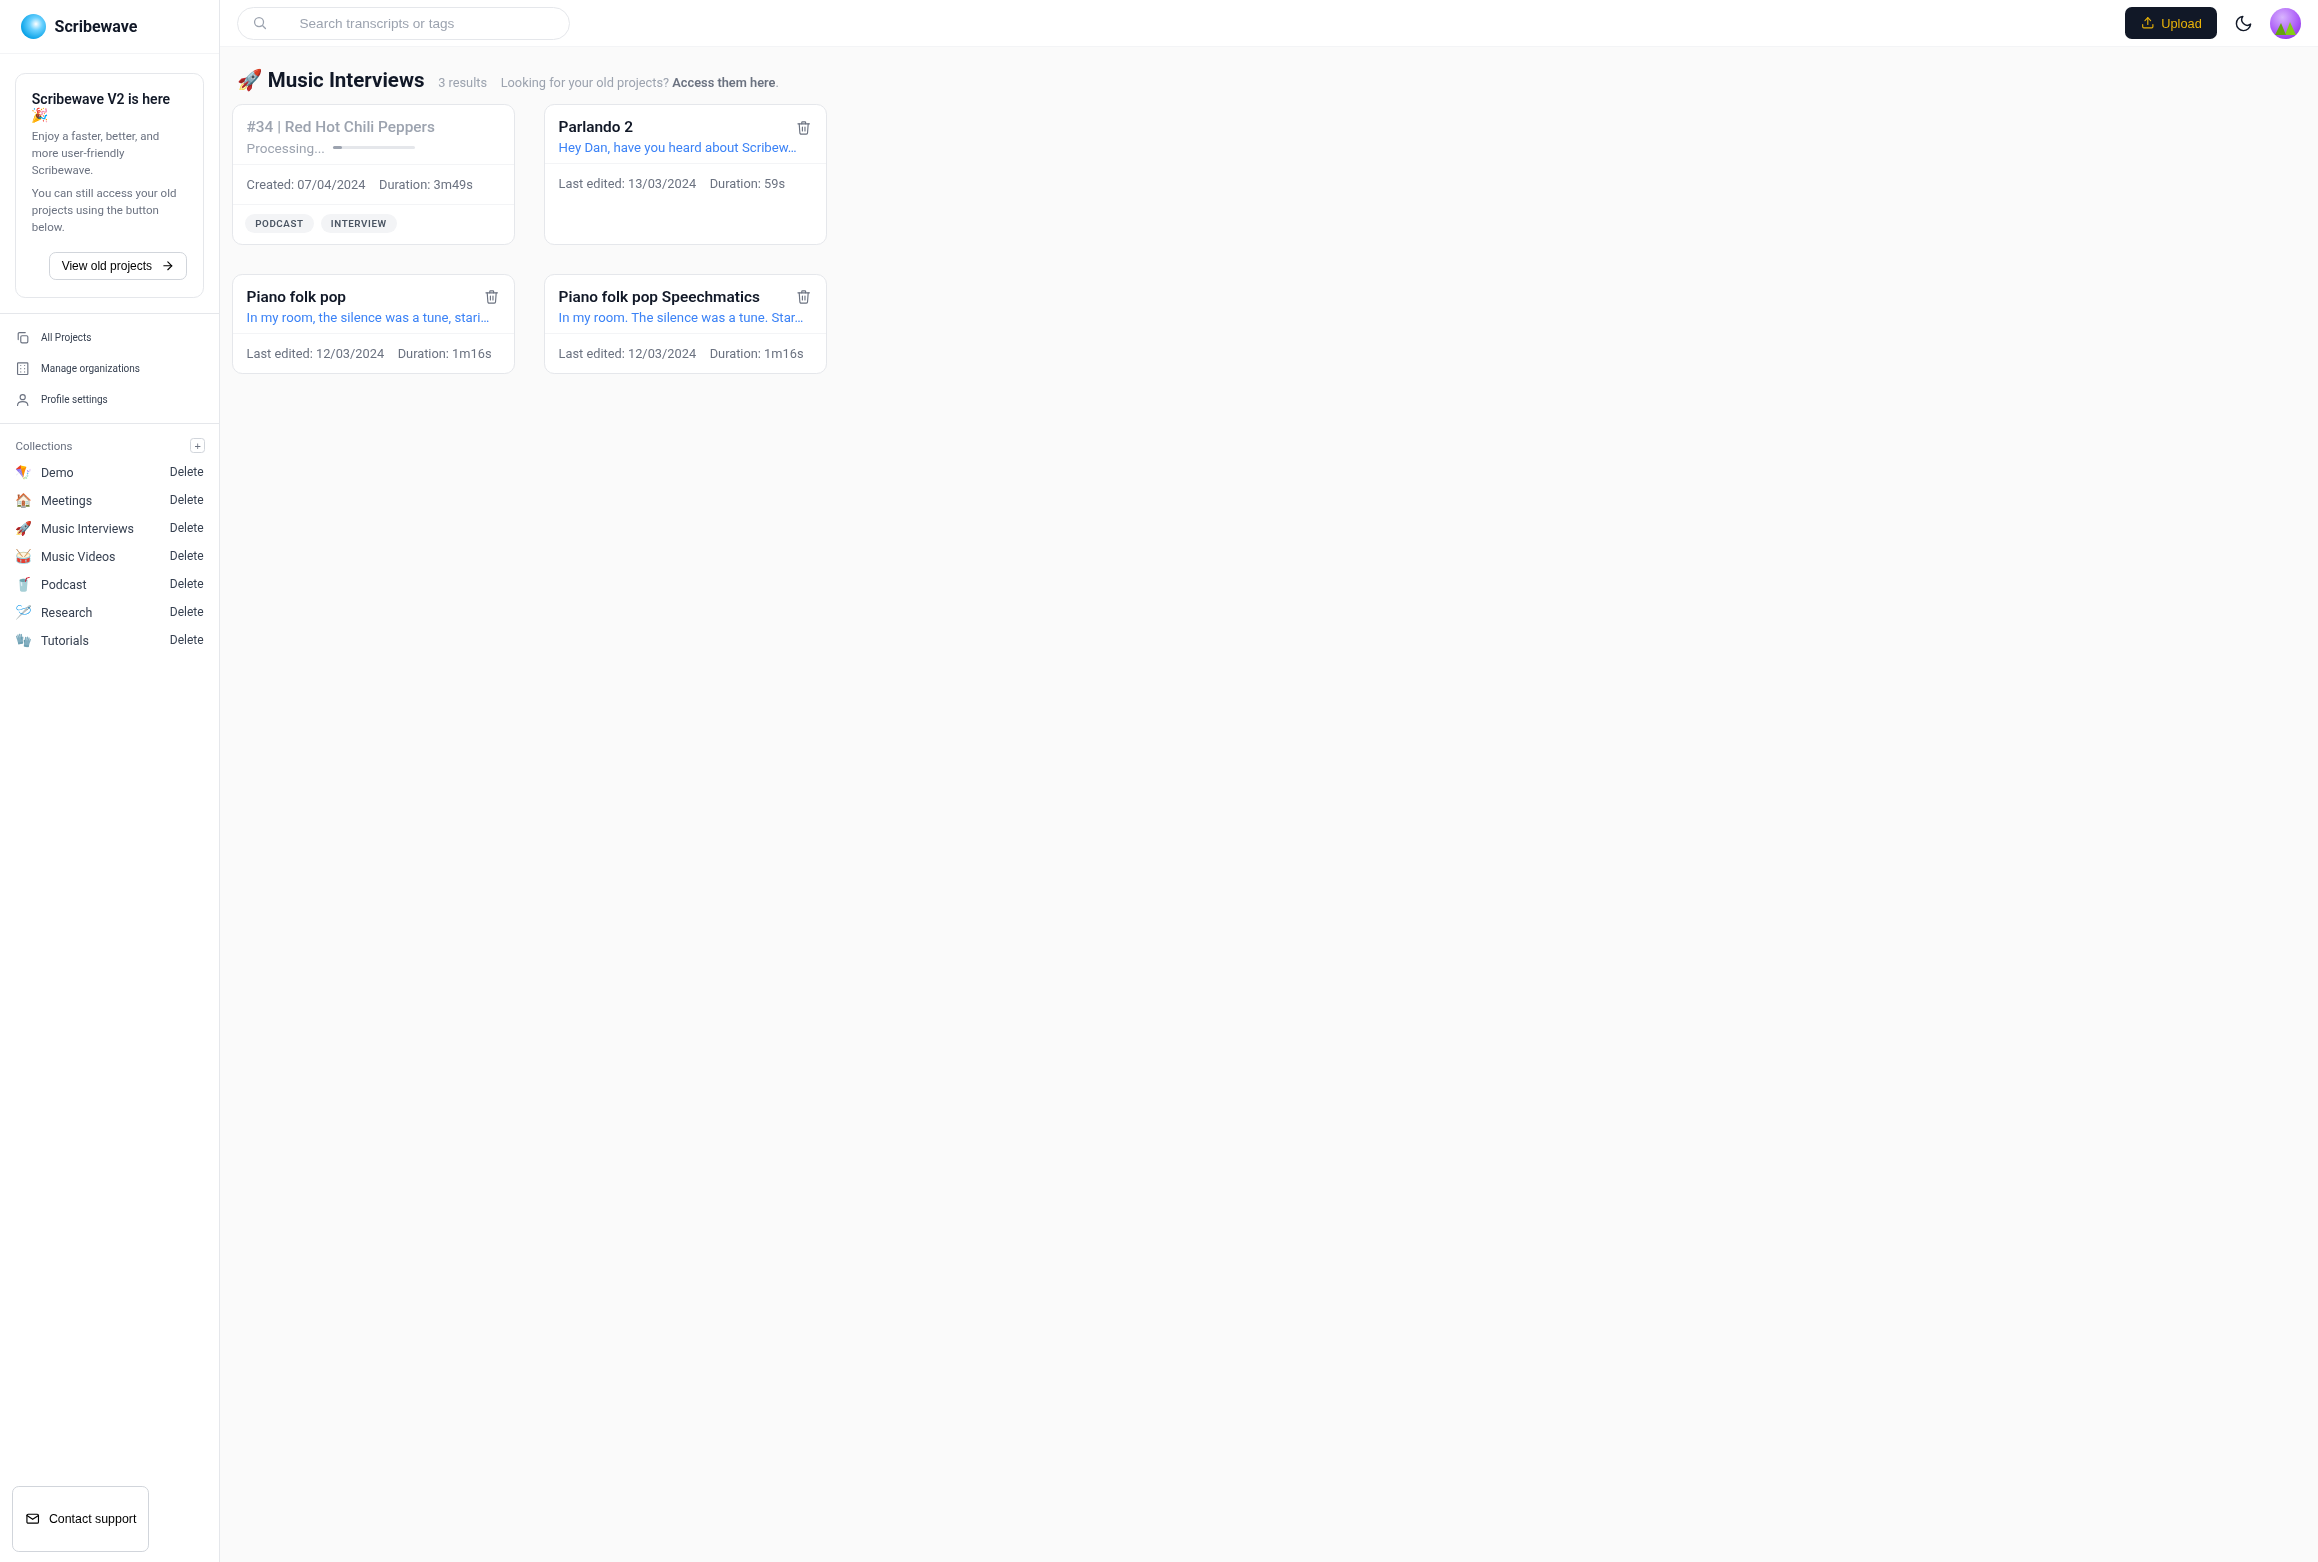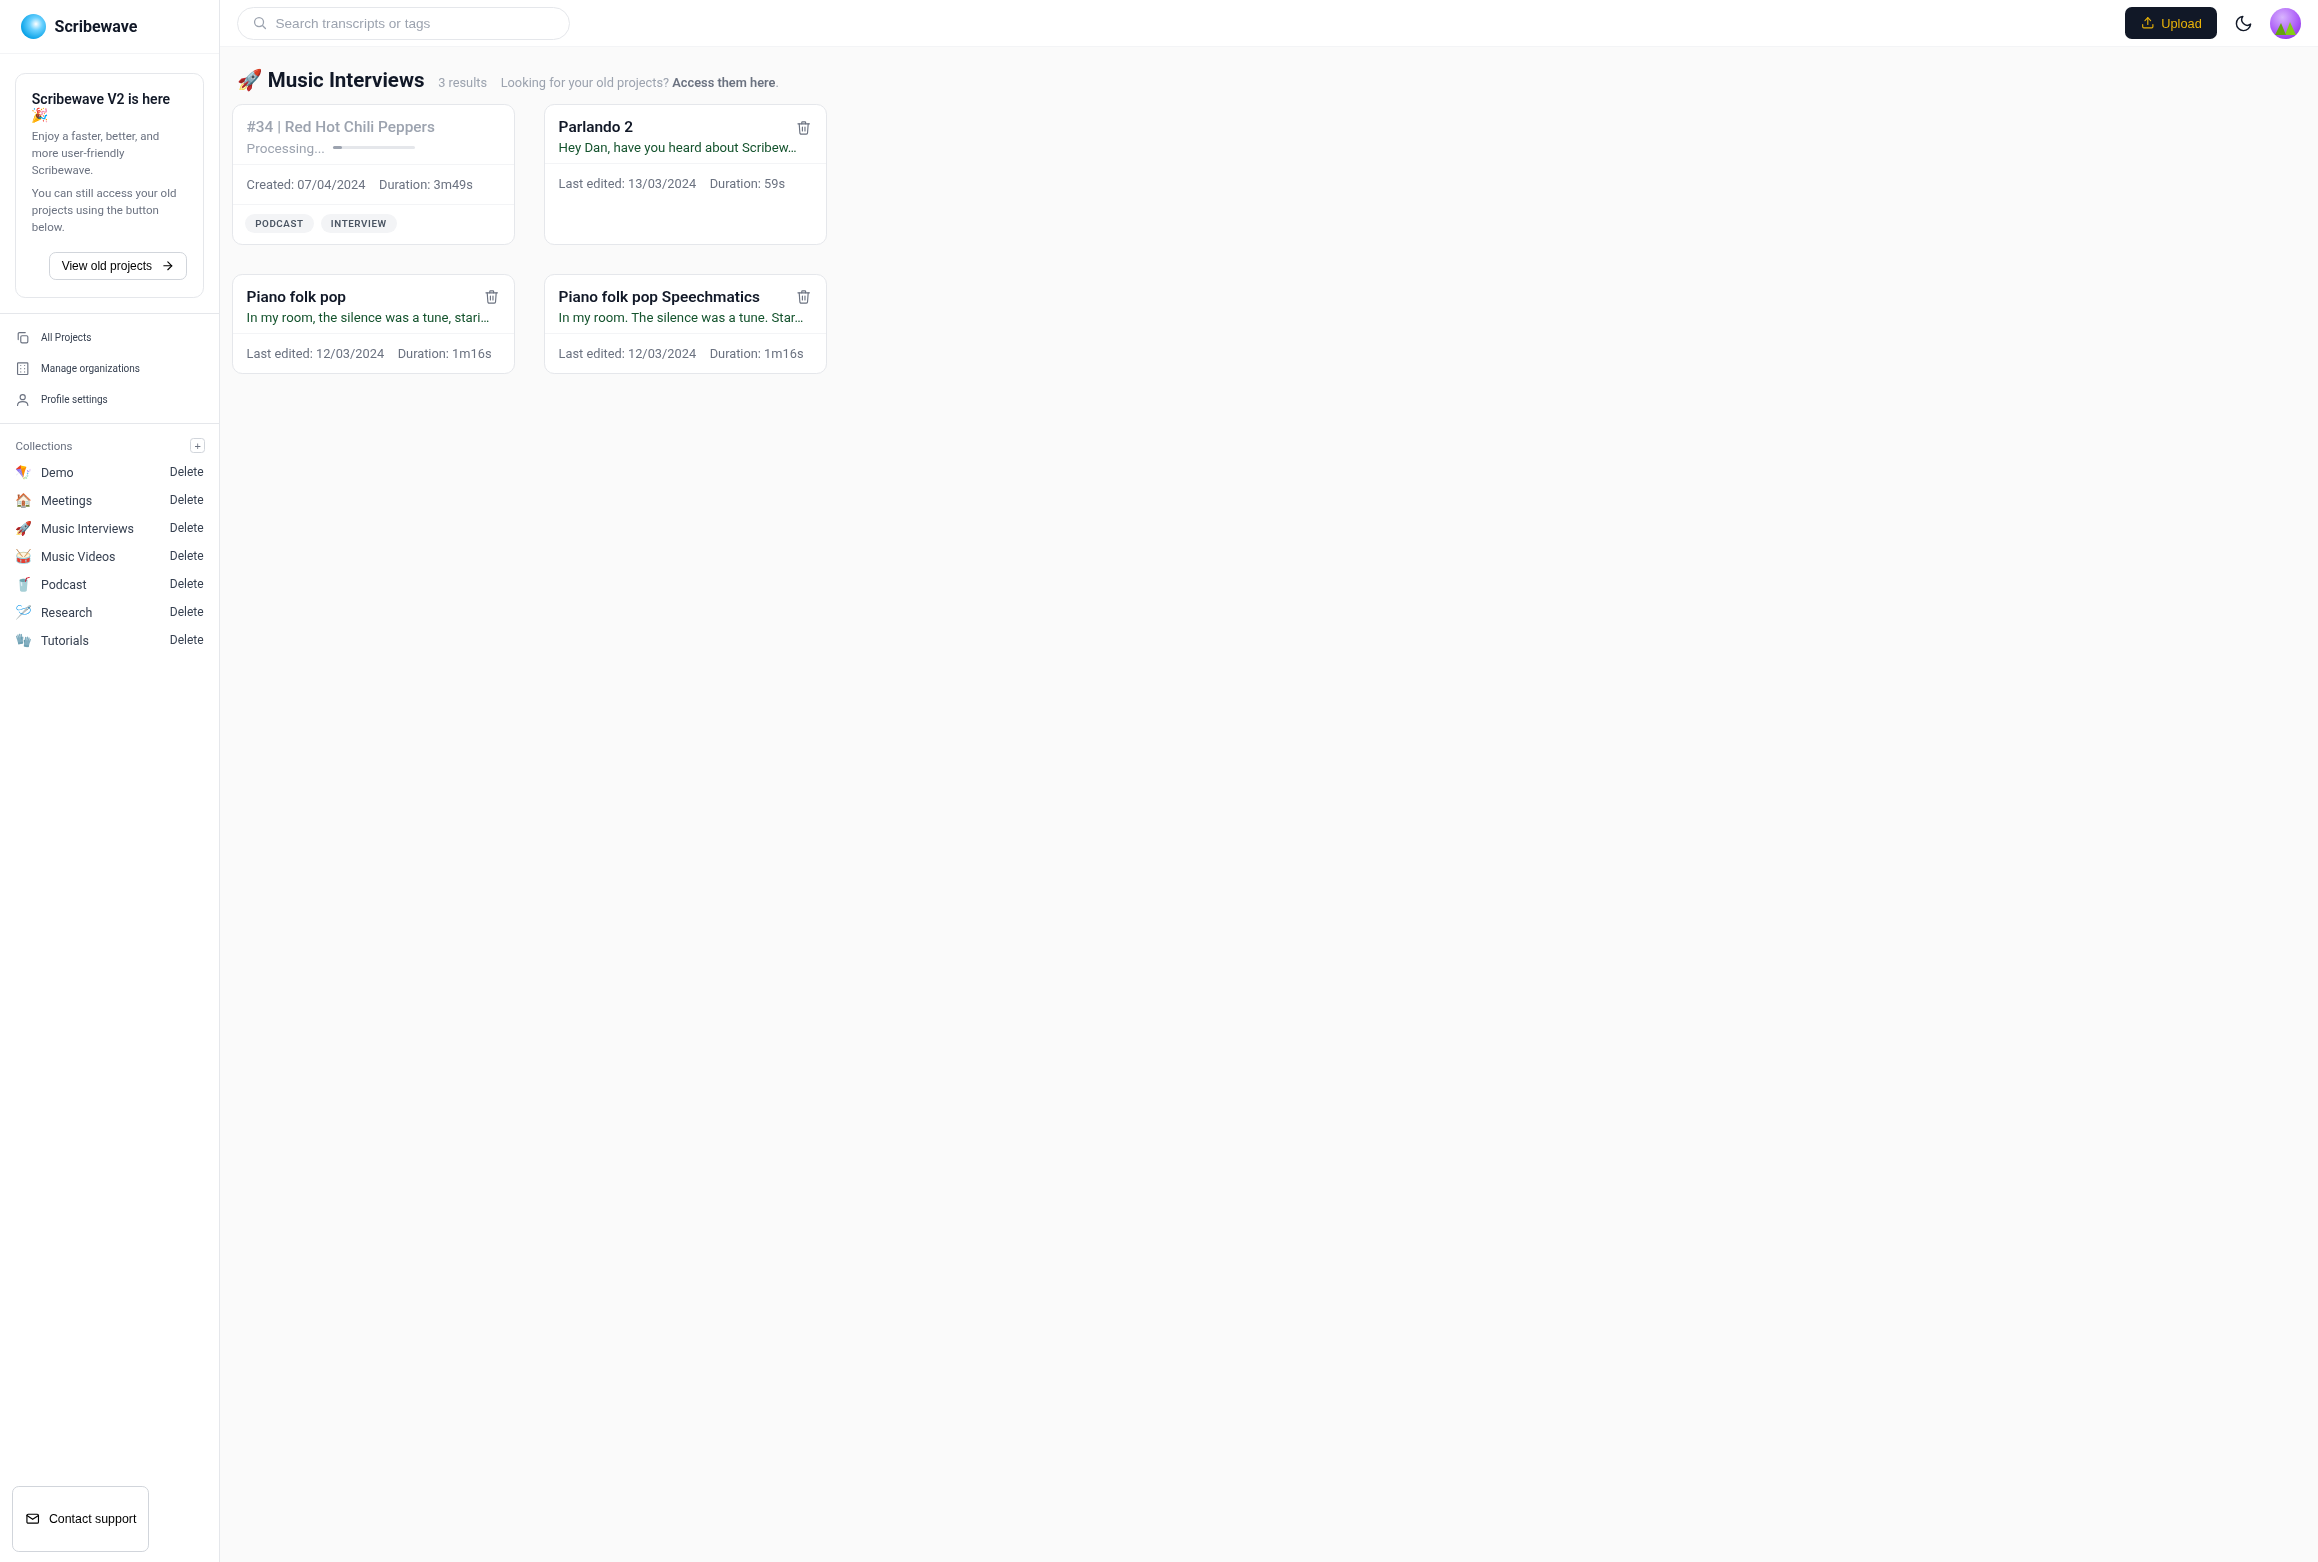--- a/index.html
+++ b/index.html
@@ -114,20 +114,21 @@
     border: 0.9px solid #e5e7eb;
     border-radius: 852px;
     padding: 7.7px 13.6px;
   }
   .search-input {
     border: none; outline: none;
     font-size: 13.6px;
     color: #3b82f6;
     width: 100%;
     background: transparent;
+    margin-left: 24px;
   }
   .search-input::placeholder { color: #9ca3af; }
   .topbar-spacer { flex: 1; }
   .upload-btn {
     display: inline-flex; align-items: center; gap: 6.8px;
     background: #111827; color: #eab308;
     border: none;
     padding: 8.5px 15.4px;
     border-radius: 6.8px;
     font-size: 12.8px;
@@ -183,21 +184,21 @@
     background: #fff;
     border: 0.9px solid #e5e7eb;
     border-radius: 10.2px;
     display: flex; flex-direction: column;
     overflow: hidden;
   }
   .card-body { padding: 13.6px 13.6px 8.5px 13.6px; }
   .card-title-row { display: flex; align-items: center; justify-content: space-between; gap: 6.8px; }
   .card-title { font-size: 15.4px; font-weight: 600; color: #111827; }
   .card-title.processing { color: #9ca3af; font-weight: 500; }
-  .card-sub { font-size: 13.2px; color: #14532d; margin-top: 3.4px; white-space: nowrap; overflow: hidden; text-overflow: ellipsis; }
+  .card-sub { font-size: 13.2px; color: #3b82f6; margin-top: 3.4px; white-space: nowrap; overflow: hidden; text-overflow: ellipsis; }
   .processing-row { display: flex; align-items: center; gap: 8.5px; margin-top: 3.4px; }
   .processing-label { color: #9ca3af; font-size: 13.6px; }
   .progress { width: 82px; height: 2.6px; background: #e5e7eb; border-radius: 1.7px; position: relative; }
   .progress::after { content:""; position:absolute; left:0; top:0; height:100%; width:10%; background:#9ca3af; border-radius:1.7px; }
   .card-meta {
     border-top: 0.9px solid #f3f4f6;
     padding: 12px 13.6px;
     display: flex; gap: 13.6px;
     color: #6b7280; font-size: 12.8px;
   }

